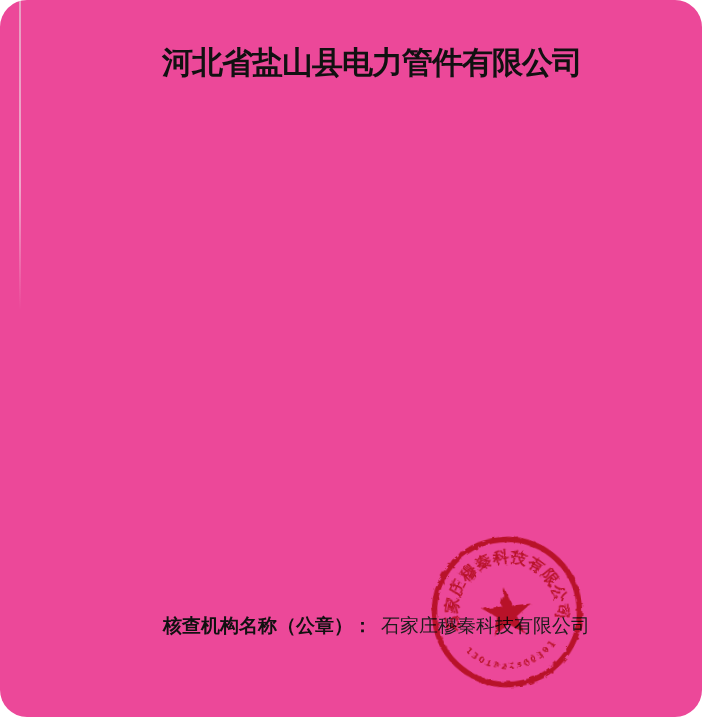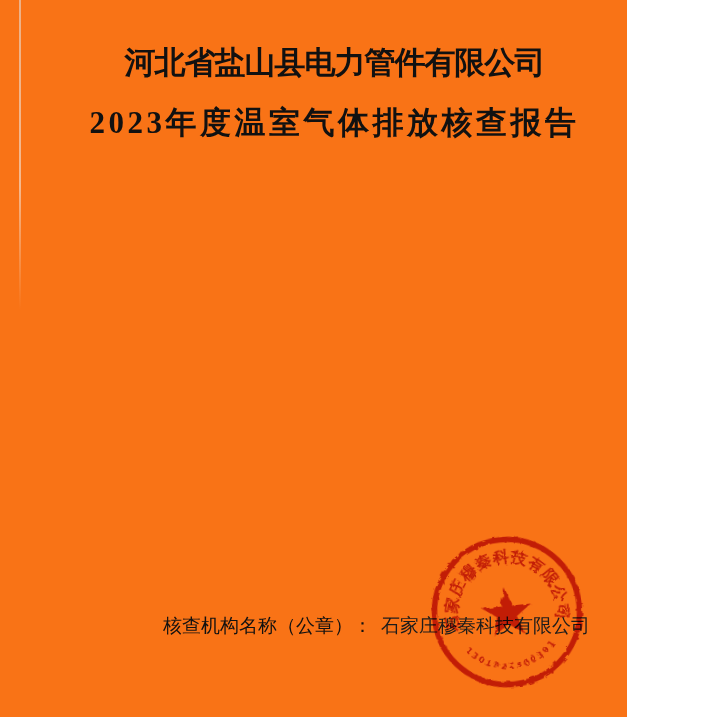--- a/index.html
+++ b/index.html
@@ -2,26 +2,27 @@
 <html><head>
 <meta charset="utf-8">
 <style>
   html, body {
     margin: 0;
     padding: 0;
     background: #ffffff;
   }
   .page {
     position: relative;
-    width: 627px;
+    width: 702px;
     height: 717px;
-    background: #f97316;
+    background: #ec4899;
     overflow: hidden;
     font-family: "Liberation Serif", "DejaVu Serif", serif;
     color: #1a1a1a;
+    border-radius: 27px;
   }
   
   .scan-artifact {
     position: absolute;
     left: 19px;
     top: 0;
     width: 2px;
     height: 310px;
     background: linear-gradient(#e3e3e3, #f2f2f2 60%, transparent);
     opacity: 0.55;
@@ -48,21 +49,21 @@
   .field-row {
     position: absolute;
     left: 163px;
     white-space: nowrap;
     font-size: 19px;
     line-height: 27px;
   }
   .field-row.row-agency { top: 612px; }
   .field-row.row-date   { top: 654px; }
   .field-label {
-    font-weight: 400;
+    font-weight: 700;
     color: #111111;
     text-align: center;
   }
   .field-value {
     font-weight: 400;
     color: #1c1c1c;
     margin-left: 9px;
   }
   .seal {
     position: absolute;
@@ -91,21 +92,20 @@
 </style>
 </head>
 <body>
 
 <div class="page">
 
   <div class="scan-artifact"></div>
 
   <div class="title-line t1">河北省盐山县电力管件有限公司</div>
 
-  <div class="title-line t2">2023年度温室气体排放核查报告</div>
 
   <div class="field-row row-agency">
     <span class="field-label">核查机构名称（公章）：</span><span class="field-value">石家庄穆秦科技有限公司</span>
   </div>
 
 
   <svg class="seal" viewBox="0 0 160 160" width="160" height="160" xmlns="http://www.w3.org/2000/svg">
     <defs>
       <path id="sealTopArc" d="M 31.7 92.9 A 50 50 0 1 1 128.3 92.9" fill="none"></path>
       <path id="sealBottomArc" d="M 30.6 108.5 A 57 57 0 0 0 129.4 108.5" fill="none"></path>

